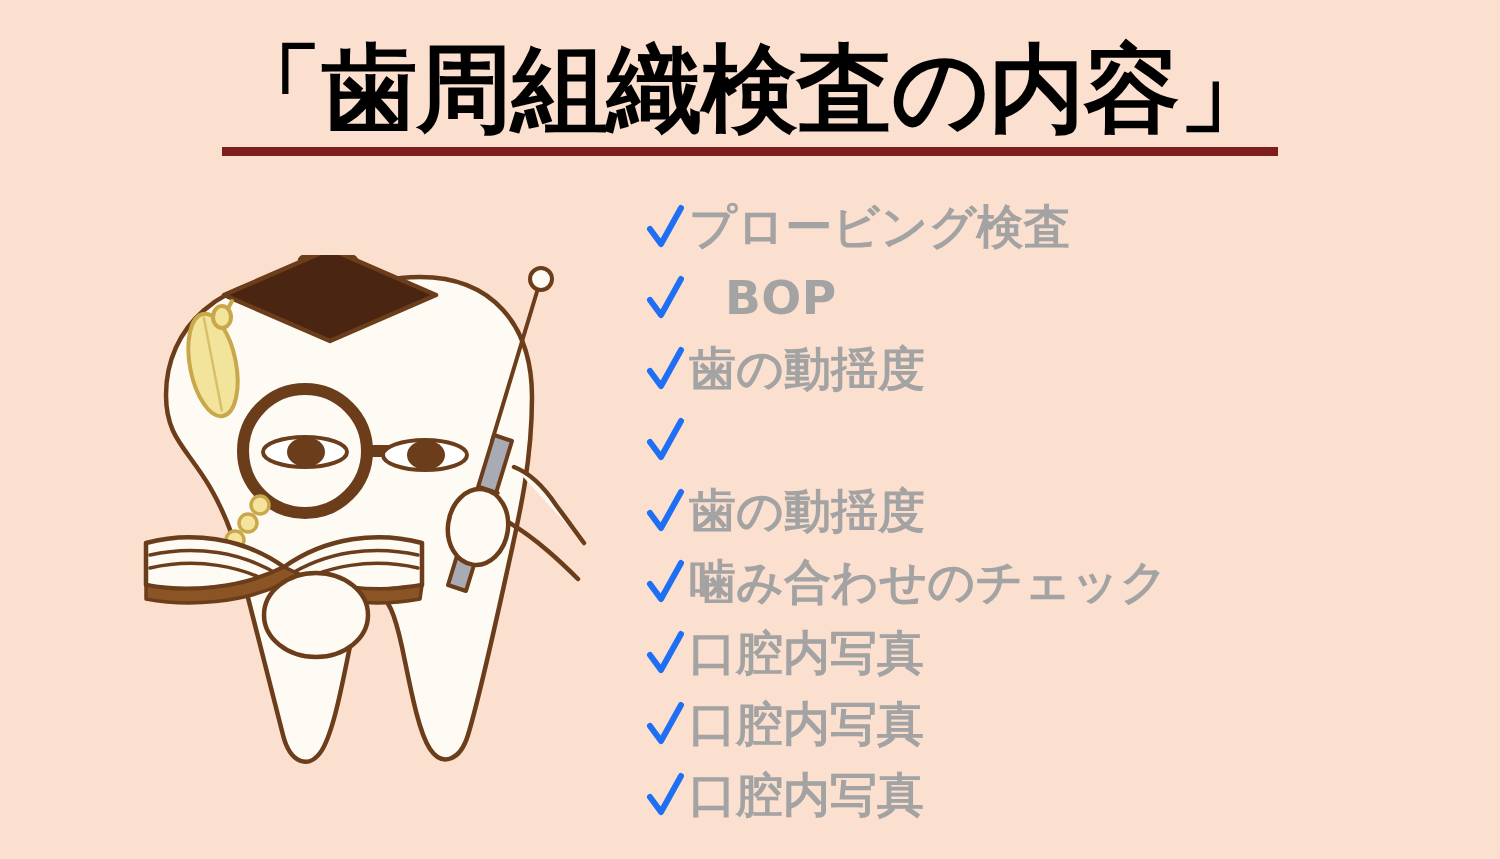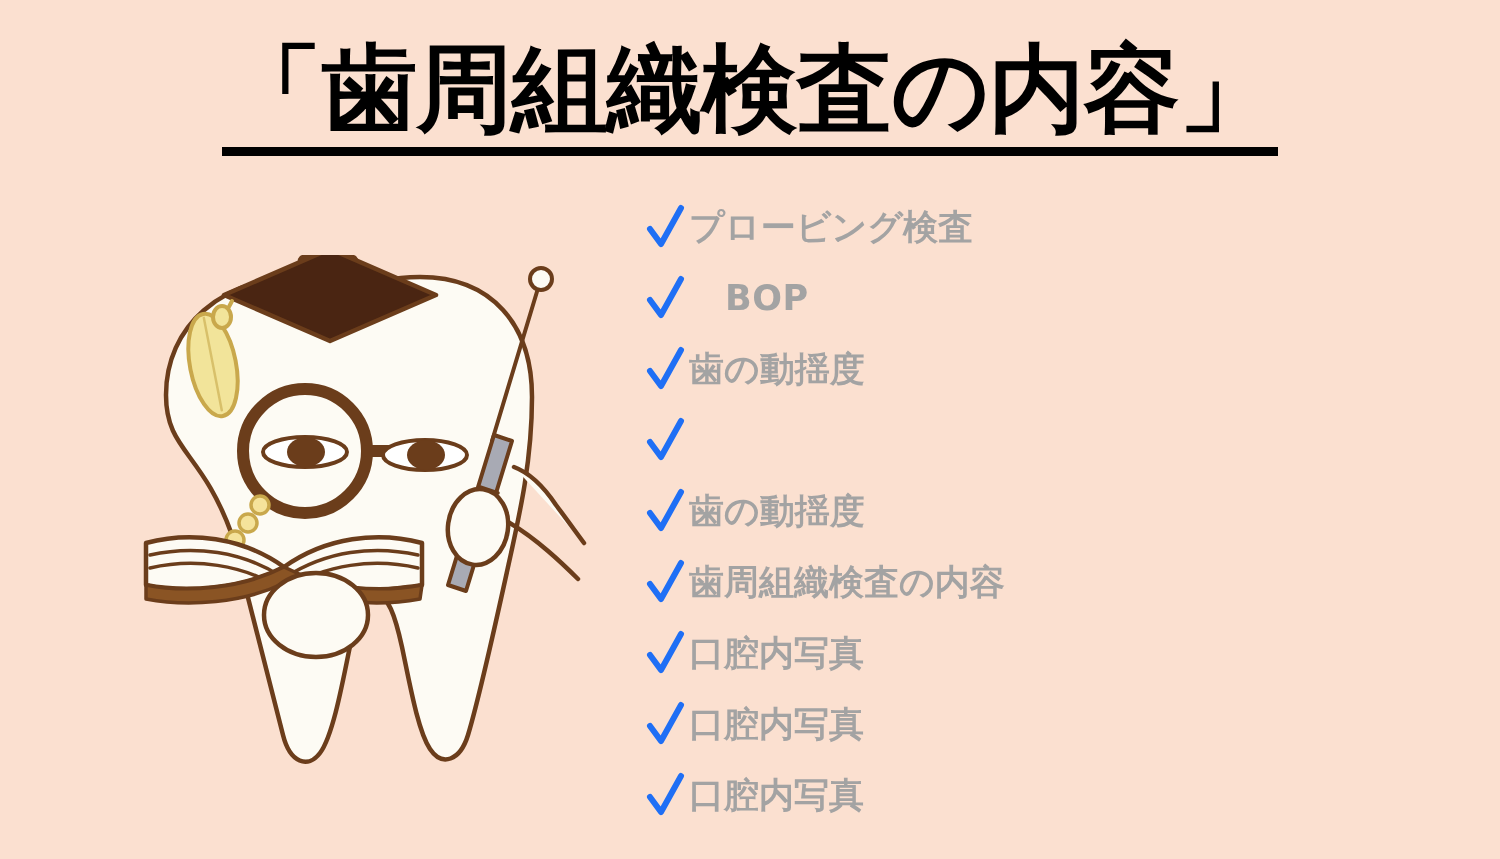--- a/index.html
+++ b/index.html
@@ -29,21 +29,21 @@
     text-align: center;
   }
   #page-title {
     display: inline-block;
     font-size: 96px;
     line-height: 110px;
     font-weight: 700;
     color: #000000;
     letter-spacing: -1px;
     white-space: nowrap;
-    border-bottom: 9px solid #000000;
+    border-bottom: 9px solid #7f1d1d;
     padding: 0 4px 3px 4px;
     font-family: "DejaVu Sans", "Liberation Sans", sans-serif;
   }
 
   
   #checklist {
     position: absolute;
     left: 645px;
     top: 191px;
     width: 820px;
@@ -54,21 +54,21 @@
     height: 71px;
   }
   .check-mark {
     flex: 0 0 auto;
     width: 40px;
     height: 52px;
     margin-right: 4px;
     display: block;
   }
   .check-label {
-    font-size: 35px;
+    font-size: 47px;
     line-height: 52px;
     font-weight: 700;
     color: #a3a3a3;
     white-space: nowrap;
     font-family: "DejaVu Sans", "Liberation Sans", sans-serif;
     letter-spacing: 0px;
   }
   .check-label.latin {
     letter-spacing: 0.5px;
     margin-left: 36px;
@@ -217,21 +217,21 @@
       <svg class="check-mark" viewBox="0 0 40 52">
         <path d="M 5 28 L 16 43 L 36 7" fill="none" stroke="#1f6ff5" stroke-width="6" stroke-linecap="round" stroke-linejoin="round"></path>
       </svg>
       <span class="check-label">歯の動揺度</span>
     </div>
 
     <div class="check-row">
       <svg class="check-mark" viewBox="0 0 40 52">
         <path d="M 5 28 L 16 43 L 36 7" fill="none" stroke="#1f6ff5" stroke-width="6" stroke-linecap="round" stroke-linejoin="round"></path>
       </svg>
-      <span class="check-label">歯周組織検査の内容</span>
+      <span class="check-label">噛み合わせのチェック</span>
     </div>
 
     <div class="check-row">
       <svg class="check-mark" viewBox="0 0 40 52">
         <path d="M 5 28 L 16 43 L 36 7" fill="none" stroke="#1f6ff5" stroke-width="6" stroke-linecap="round" stroke-linejoin="round"></path>
       </svg>
       <span class="check-label">口腔内写真</span>
     </div>
 
     <div class="check-row">

